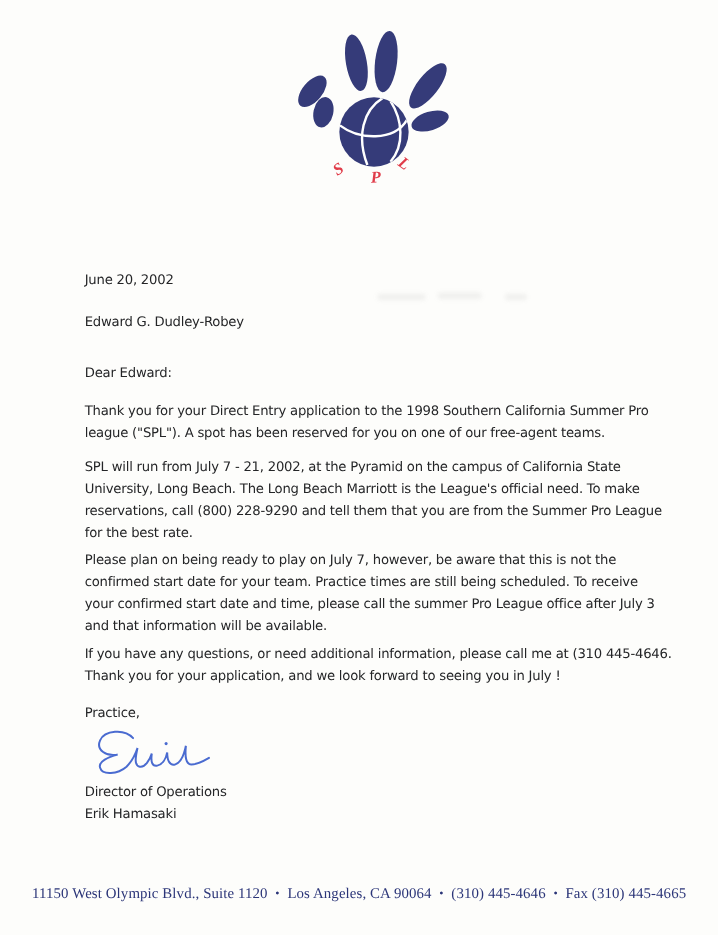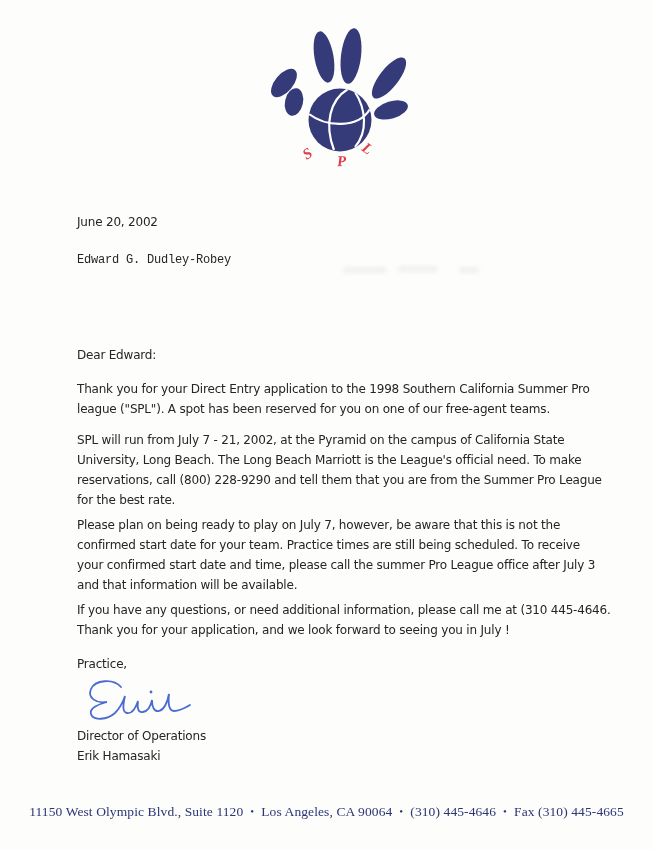--- a/index.html
+++ b/index.html
@@ -28,30 +28,30 @@
     font-style: italic;
     font-weight: 700;
     font-size: 15px;
     fill: #e03c49;
   }
 
   
   .body-text {
     position: absolute;
     left: 77px;
-    top: 212px;
+    top: 244px;
     width: 545px;
     font-size: 12px;
     line-height: 20px;
     letter-spacing: -0.2px;
     color: #242527;
   }
   .body-text .line { white-space: nowrap; }
   .date-line       { margin-bottom: 18px; }
-  .recipient-line  { margin-bottom: 75px; font-family: Liberation Mono, monospace; }
+  .recipient-line  { margin-bottom: 27px; }
   .salutation-line { margin-bottom: 14px; }
   .para-1 { margin-bottom: 11px; }
   .para-2 { margin-bottom: 5px; }
   .para-3 { margin-bottom: 5px; }
   .para-4 { margin-bottom: 14px; }
   .closing-line { margin-bottom: 2px; }
 
   .signature-svg { display: block; margin: 2px 0 4px 6px; }
 
   

